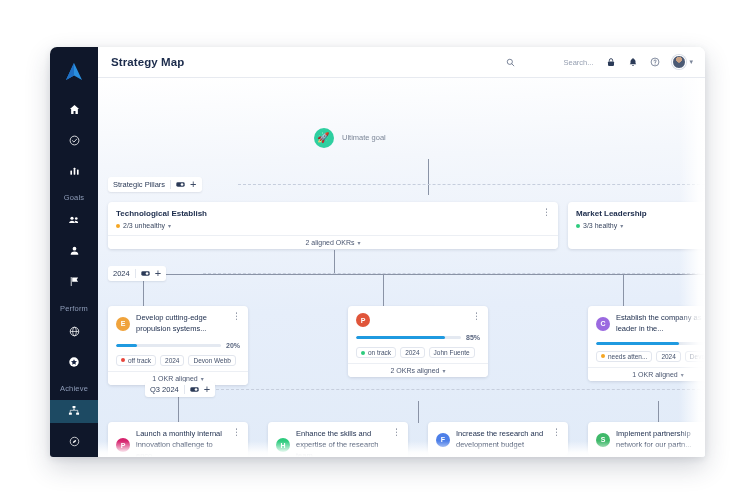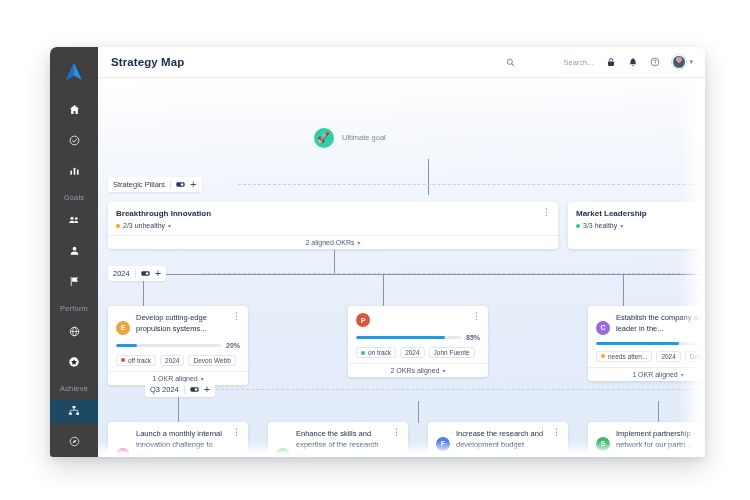--- a/index.html
+++ b/index.html
@@ -17,21 +17,21 @@
     background:#fff;
     border-radius:7px 7px 3px 3px;
     overflow:hidden;
     box-shadow:0 10px 26px rgba(35,45,70,.20), 0 2px 7px rgba(35,45,70,.10);
     display:flex;
   }
 
   
   #sidebar{
     width:48px;
-    background:#404040;
+    background:#0f172a;
     flex:0 0 48px;
     display:flex;flex-direction:column;align-items:center;
     padding-top:6px;
     position:relative;
   }
   .logo{
     width:26px;height:26px;margin:7px 0 10px 0;
     display:flex;align-items:center;justify-content:center;
   }
   .nav-ico{
@@ -150,21 +150,21 @@
   }
   .card-foot{
     border-top:1px solid #eceff4;
     height:14px;display:flex;align-items:center;justify-content:center;
     gap:3px;font-size:7px;color:#4a5670;background:#fff;
     cursor:pointer;
   }
 
   
   .okr .card-body{padding:7px 8px 5px 8px;}
-  .okr-head{display:flex;gap:6px;align-items:flex-end;}
+  .okr-head{display:flex;gap:6px;align-items:center;}
   .ava{
     width:14px;height:14px;border-radius:50%;flex:0 0 14px;
     color:#fff;font-size:7px;font-weight:700;
     display:flex;align-items:center;justify-content:center;
   }
   .okr-title{
     font-size:7.5px;color:#1b2b4b;line-height:1.45;
     padding-right:10px;
   }
   .prog-row{display:flex;align-items:center;gap:5px;margin:7px 0 6px 0;}
@@ -339,21 +339,21 @@
               <rect x="0.5" y="1.5" width="13" height="7" rx="2.2" fill="#2b3a57"></rect>
               <circle cx="9.4" cy="5" r="2.1" fill="#fff"></circle>
             </svg>
         </span>
         <span class="plus">+</span>
       </div>
 
       <div class="card" style="left:10px;top:124px;width:450px;">
         <div class="card-body">
           <div class="kebab">⋮</div>
-          <div class="pillar-title">Breakthrough Innovation</div>
+          <div class="pillar-title">Technological Establish</div>
           <div class="health">
             <span class="dot" style="background:#f5a623"></span>
             <span>2/3 unhealthy</span>
             <span class="chev">▾</span>
           </div>
         </div>
         <div class="card-foot">
           <span>2 aligned OKRs</span>
           <span class="chev">▾</span>
         </div>

